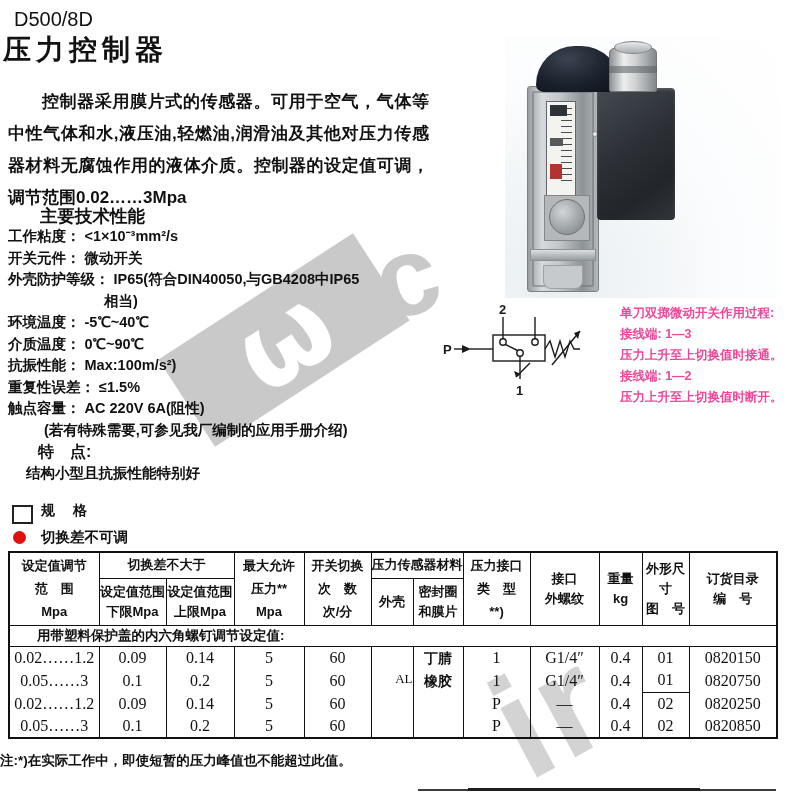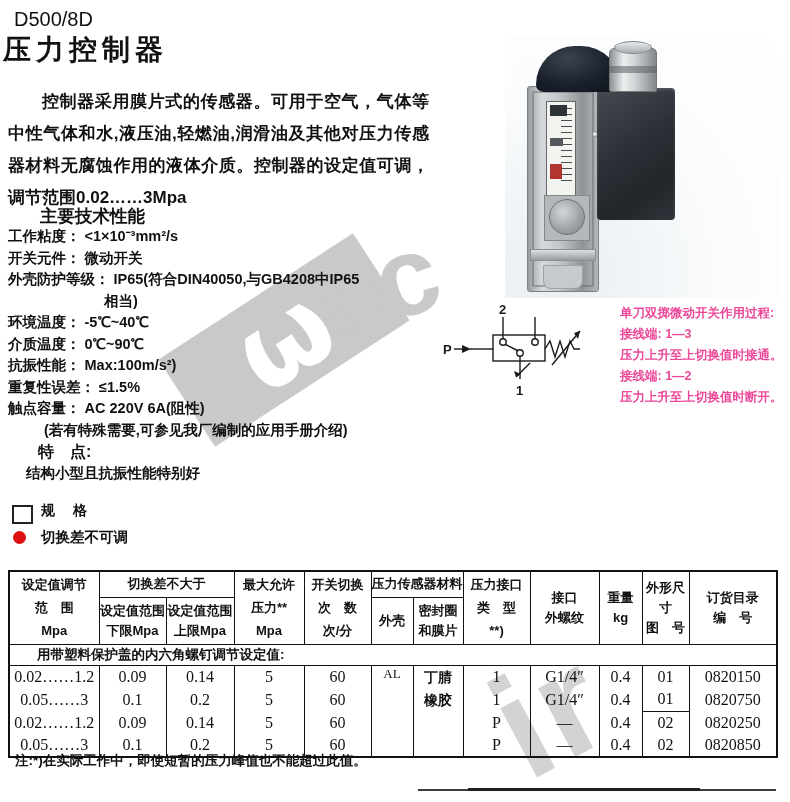--- a/index.html
+++ b/index.html
@@ -73,43 +73,43 @@
   .diagram-note { left:620px; top:303px; width:168px; font-size:12.5px; font-weight:600; line-height:21px; color:#ec4899; }
   .diagram-note .b { font-weight:bold; }
 
   
   .spec-box { left:12px; top:505px; width:21px; height:19px; border:2px solid #222; background:#fff; }
   .spec-label { left:41px; top:502px; font-size:14px; font-weight:bold; letter-spacing:2px; }
   .bullet { left:13px; top:531px; width:13px; height:13px; border-radius:50%; background:#dd1111; }
   .bullet-label { left:41px; top:528px; font-size:14.5px; font-weight:bold; }
 
   
-  .tblwrap { left:8px; top:570px; }
+  .tblwrap { left:8px; top:551px; }
   table { border-collapse:collapse; table-layout:fixed; width:768px; background:transparent; }
   table, tr, td, th { border-color:#111; }
   .tbl { border:2px solid #111; }
   th { font-family:"Liberation Sans", sans-serif; font-weight:bold; font-size:13px;
     text-align:center; vertical-align:middle; border:1px solid #111; padding:0; }
   .rowA { height:26px; }
   .rowB { height:47px;margin-top:32px; }
   .h3 div { line-height:23px; }
   .h2 div { line-height:20px; }
   td { font-family:"Liberation Serif", serif; font-size:16px; text-align:center;
     border-left:1px solid #111; border-right:1px solid #111; border-top:0; border-bottom:0; padding:0; }
   .secrow td { border-top:1px solid #111; border-bottom:1px solid #111; height:21px;
     font-family:"Liberation Sans", sans-serif; font-weight:bold; font-size:13.5px;
     text-align:left; padding-left:27px; }
   .brow { height:23px; }
-  .al-cell { vertical-align:top; font-size:13px; }
+  .al-cell { vertical-align:top; padding-top:24px; font-size:13px;text-align:right; }
   .seal-cell { vertical-align:top; font-family:"Liberation Sans", sans-serif; font-weight:bold; font-size:14px; }
   .seal-cell div { line-height:23px; }
   .sep-below { border-bottom:1px solid #111; }
 
   
-  .footnote { left:15px; top:752px; font-size:13.5px; font-weight:bold; }
+  .footnote { left:0; top:752px; font-size:13.5px; font-weight:bold; }
   .bottom-rule { left:418px; top:789px; width:358px; height:2px; background:#3c3c3c; }
   .bottom-rule-dark { left:468px; top:788px; width:232px; height:3px; background:#1f1f1f; }
 </style>
 </head>
 <body>
 
 <div class="page">
 
   <div class="wm wm-band">
       <span>ω</span>

